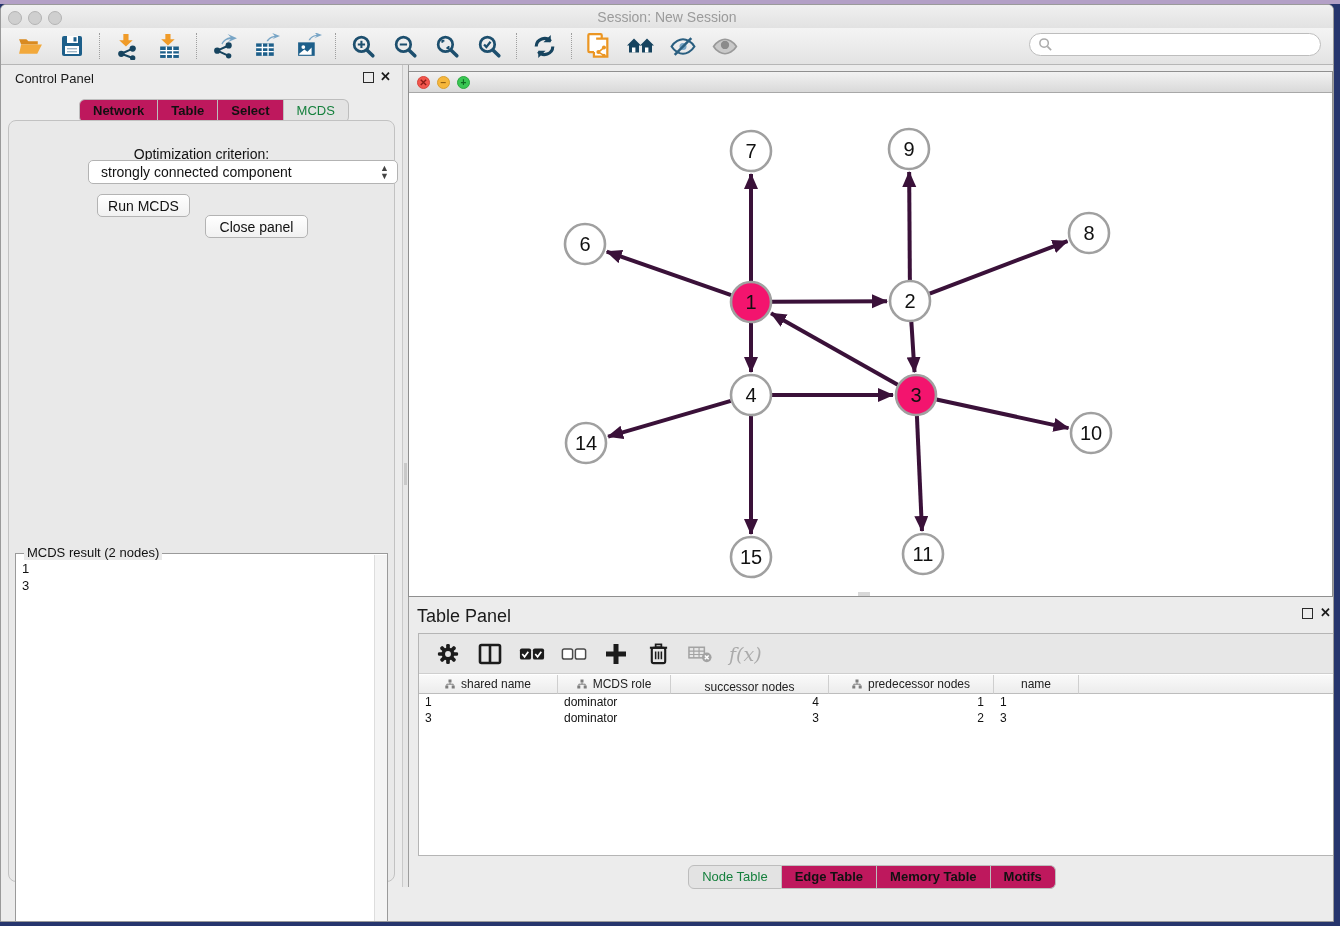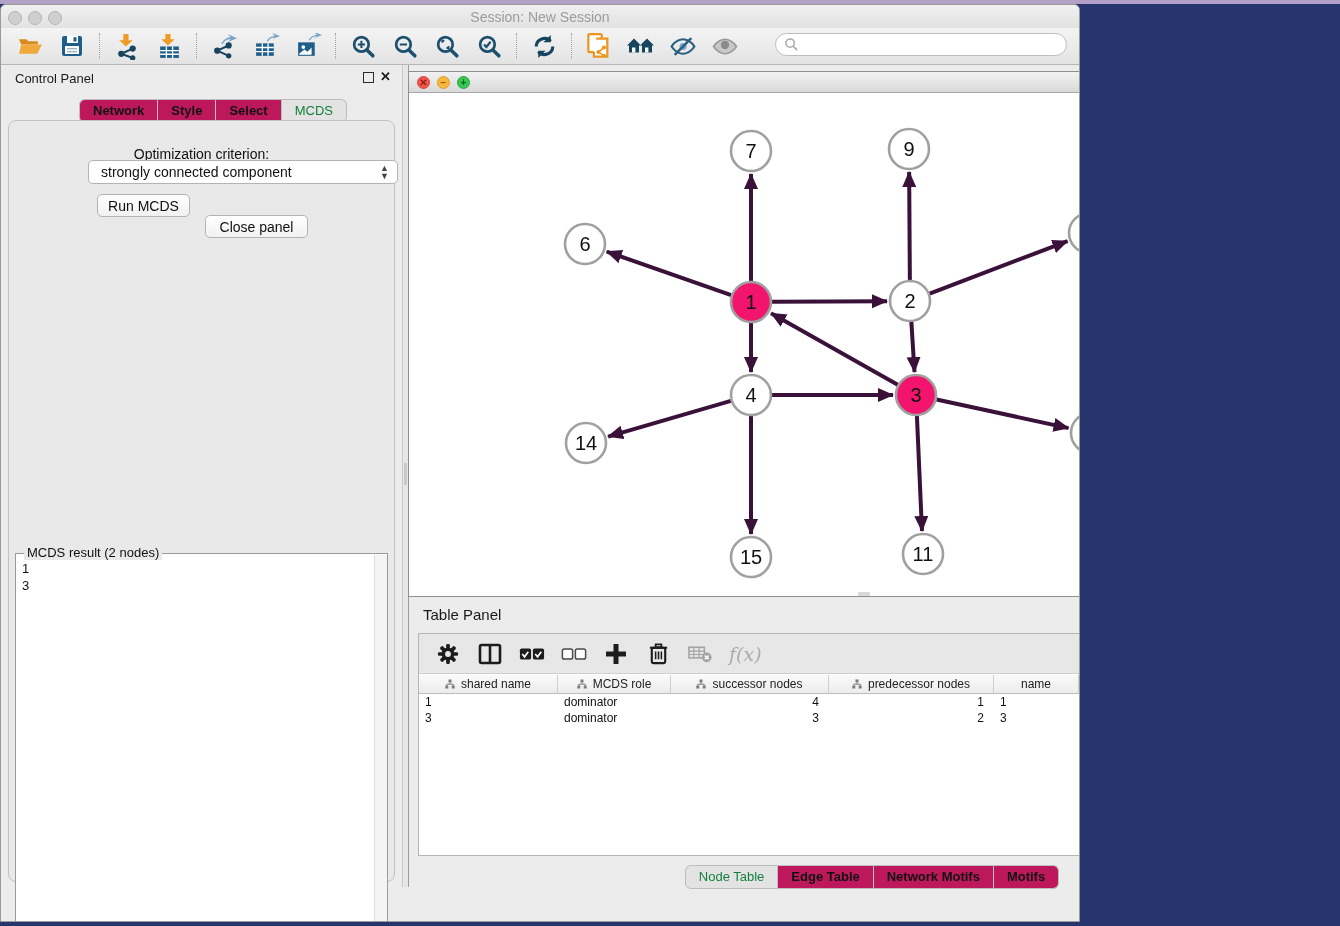--- a/index.html
+++ b/index.html
@@ -1,19 +1,19 @@
 <!DOCTYPE html>
 <html><head>
 <meta charset="utf-8">
 <style>
   * { margin:0; padding:0; box-sizing:border-box; }
   html,body { width:1340px; height:926px; }
   body { font-family:"Liberation Sans", sans-serif; background:#26356d; position:relative; overflow:hidden; }
   .top-strip { position:absolute; left:0; top:0; width:1340px; height:4px; background:#b3a0c6; }
-  .app { position:absolute; left:0; top:4px; width:1080px; height:918px; background:#ececec; border:1px solid #9a9a9a; border-radius:6px 6px 0 0; overflow:hidden; }
+  .app { position:absolute; left:0; top:4px; width:1334px; height:918px; background:#ececec; border:1px solid #9a9a9a; border-radius:6px 6px 0 0; overflow:hidden; }
 
   
   .titlebar { position:absolute; left:0; top:0; width:100%; height:23px; background:linear-gradient(#f0f0f0,#e2e2e2); }
   .titlebar .title { position:absolute; left:0; right:0; top:4px; text-align:center; font-size:14px; color:#9b9b9b; }
   .tl-dot { position:absolute; top:6px; width:14px; height:14px; border-radius:50%; background:#cfcfcf; border:1px solid #b4b4b4; }
 
   
   .toolbar { position:absolute; left:0; top:23px; width:100%; height:37px; background:linear-gradient(#f4f4f4,#e3e3e3); border-bottom:1px solid #b6b6b6; display:flex; align-items:center; padding-left:8px; }
   .icon-btn { width:30px; height:30px; display:flex; align-items:center; justify-content:center; margin:0 6px; }
   .tb-sep { width:1px; height:26px; margin:0 6px; border-left:1px dotted #9f9f9f; }
@@ -51,21 +51,21 @@
   .net-title { position:absolute; left:0; right:0; top:3px; text-align:center; font-size:13px; color:#333; }
   .light { position:absolute; top:4px; width:13px; height:13px; border-radius:50%; font-size:10px; font-weight:bold; text-align:center; line-height:12px; }
   .light.red { background:#f2564d; border:1px solid #d8443c; color:#8c1d17; }
   .light.yellow { background:#f6b73c; border:1px solid #dba02f; color:#8f5d10; }
   .light.green { background:#39c653; border:1px solid #2aa83f; color:#0e6b22; }
   .net-canvas { position:absolute; left:0; top:21px; width:923px; height:503px; background:#fff; }
   .net-grip { position:absolute; left:449px; bottom:0px; width:12px; height:4px; background:#d8d8d8; }
 
   
   .table-panel { position:absolute; left:408px; top:596px; width:926px; height:286px; background:#ececec; }
-  .tp-title { position:absolute; left:14px; top:5px; font-size:15px; color:#1a1a1a; }
+  .tp-title { position:absolute; left:8px; top:5px; font-size:18px; color:#1a1a1a; }
   .tp-box { position:absolute; left:9px; top:32px; width:916px; height:223px; background:#fff; border:1px solid #b5b5b5; }
   .tp-toolbar { position:absolute; left:0; top:0; width:100%; height:40px; background:#e7e7e7; border-bottom:1px solid #cfcfcf; display:flex; align-items:center; padding-left:8px; }
   .tp-toolbar .icon-btn { margin:0 6px; }
   .fx-label { font-family:"DejaVu Serif", serif; font-style:italic; font-size:19px; color:#ababab; margin-left:8px; }
   .tbl-header { position:absolute; left:0; top:41px; width:100%; height:19px; display:flex; }
   .th-cell { height:19px; background:linear-gradient(#fafafa,#ececec); border-right:1px solid #cfcfcf; border-bottom:1px solid #bdbdbd; display:flex; align-items:center; justify-content:center; gap:6px; font-size:12px; color:#222; }
   .th-fill { flex:1; background:linear-gradient(#fafafa,#ececec); border-bottom:1px solid #bdbdbd; }
   .tbl-body { position:absolute; left:0; top:60px; width:100%; }
   .tbl-row { display:flex; height:16px; }
   .td-cell { font-size:12px; color:#111; padding:1px 10px 0 6px; }
@@ -228,21 +228,21 @@
   </div>
 
   <div class="control-panel">
     <div class="panel-header">
       <span class="panel-title">Control Panel</span>
       <span class="win-float" style="left:362px"></span>
       <span class="win-close" style="left:379px">✕</span>
     </div>
     <div class="tabstrip" style="left:78px; top:34px;" id="cp-tabs">
         <div class="tab first">Network</div>
-        <div class="tab">Style</div>
+        <div class="tab">Table</div>
         <div class="tab">Select</div>
         <div class="tab last active">MCDS</div>
       </div>
     <div class="cp-content">
       <div class="opt-label" style="top:25px">Optimization criterion:</div>
       <div class="dropdown" style="left:38px; top:39px;margin-left:41px;">
         <span>strongly connected component</span>
         <span class="dd-arrows">
             <span>▲</span>
             <span>▼</span>
@@ -418,21 +418,21 @@
           </div>
           <div class="th-cell" style="width: 113px;">
             <svg width="10" height="10" viewBox="0 0 10 10">
               <rect x="3.5" y="0.5" width="3" height="3" fill="#7d7d7d"></rect>
               <rect x="0.3" y="6.5" width="3" height="3" fill="#7d7d7d"></rect>
               <rect x="6.7" y="6.5" width="3" height="3" fill="#7d7d7d"></rect>
               <path d="M5 3.5v1.7M1.8 6.5V5.2h6.4v1.3" fill="none" stroke="#7d7d7d" stroke-width="1"></path>
             </svg>
             <span>MCDS role</span>
           </div>
-          <div class="th-cell" style="width: 158px;">
+          <div class="th-cell" style="width: 158px; flex-direction: column;">
             <svg width="10" height="10" viewBox="0 0 10 10">
               <rect x="3.5" y="0.5" width="3" height="3" fill="#7d7d7d"></rect>
               <rect x="0.3" y="6.5" width="3" height="3" fill="#7d7d7d"></rect>
               <rect x="6.7" y="6.5" width="3" height="3" fill="#7d7d7d"></rect>
               <path d="M5 3.5v1.7M1.8 6.5V5.2h6.4v1.3" fill="none" stroke="#7d7d7d" stroke-width="1"></path>
             </svg>
             <span>successor nodes</span>
           </div>
           <div class="th-cell" style="width: 165px;">
             <svg width="10" height="10" viewBox="0 0 10 10">
@@ -462,21 +462,21 @@
             <div class="td-cell" style="width: 158px; text-align: right;">3</div>
             <div class="td-cell" style="width: 165px; text-align: right;">2</div>
             <div class="td-cell" style="width: 85px; text-align: left;">3</div>
           </div>
         </div>
     </div>
 
     <div class="bottom-tabs" id="bottom-tabs">
         <div class="tab first active">Node Table</div>
         <div class="tab">Edge Table</div>
-        <div class="tab">Network Motifs</div>
+        <div class="tab">Memory Table</div>
         <div class="tab last">Motifs</div>
       </div>
   </div>
 
   <div class="statusbar">
     <div class="sb-btn" style="left:14px; top:9px; width:27px; height:23px;">
       <svg width="17" height="15" viewBox="0 0 18 16">
           <g fill="#222">
             <rect x="1" y="1.5" width="3" height="2.6"></rect>
             <rect x="6" y="1.5" width="11" height="2.6"></rect>

